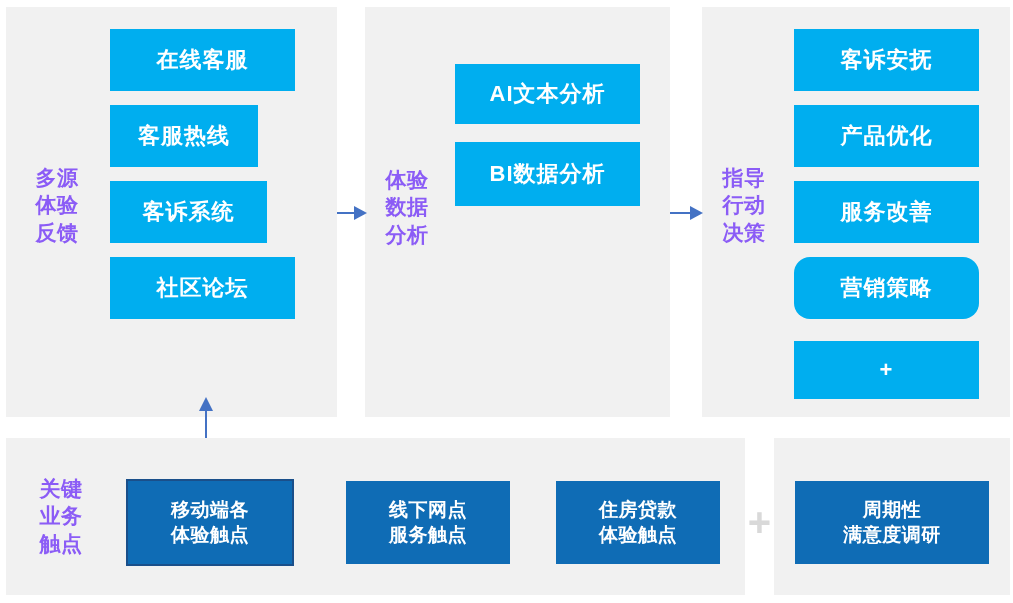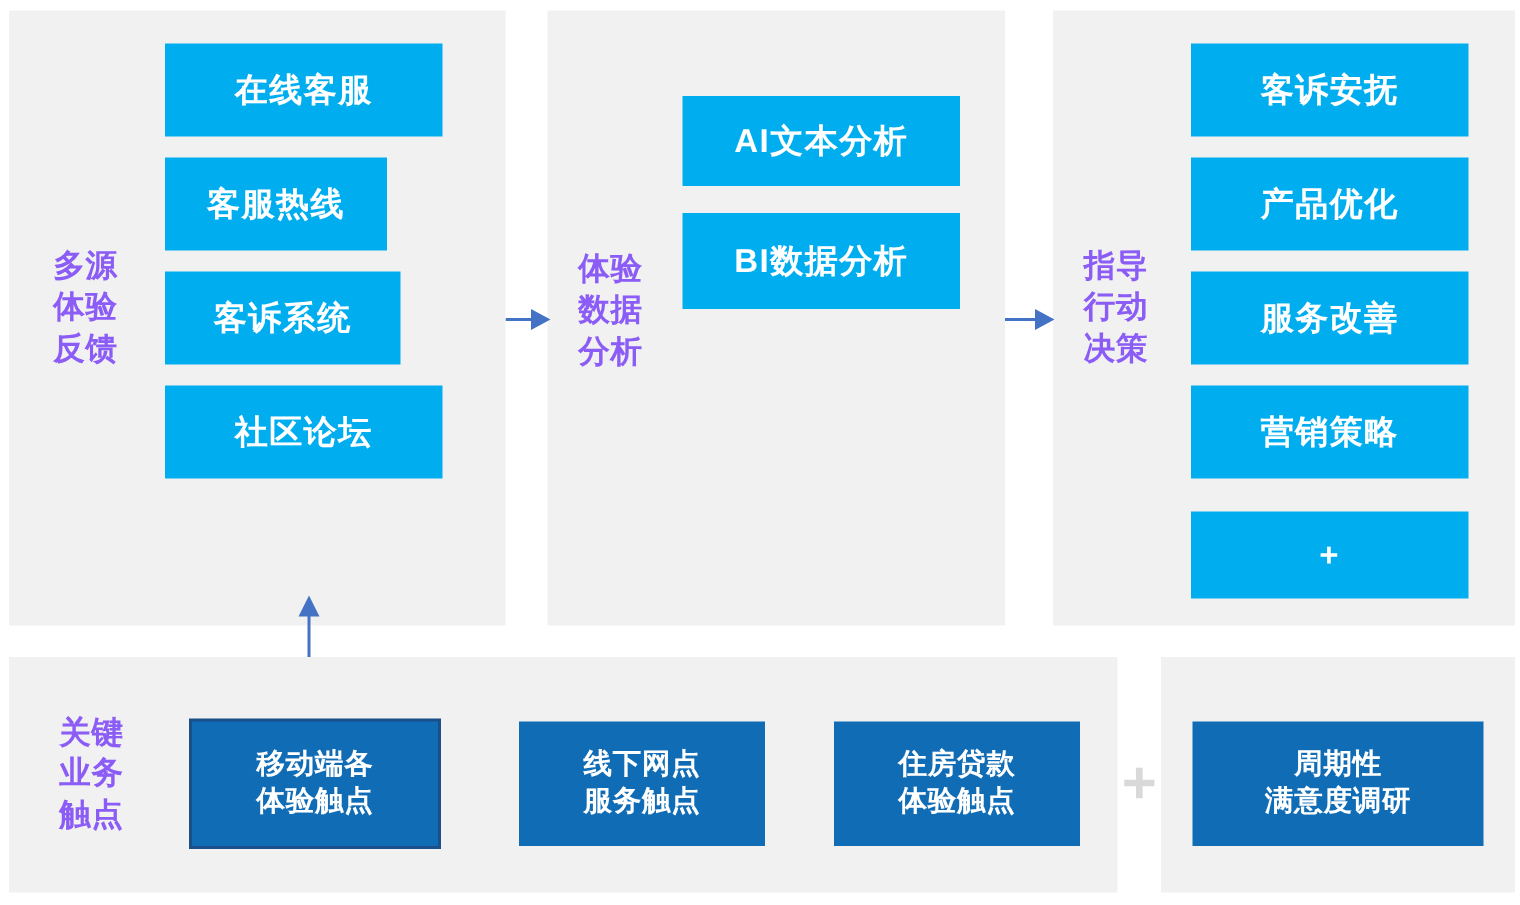--- a/index.html
+++ b/index.html
@@ -103,21 +103,21 @@
   <div class="cbox" style="left:455px; top:64px; width:185px; height:60px;">AI文本分析</div>
   <div class="cbox" style="left:455px; top:142px; width:185px; height:64px;">BI数据分析</div>
 
   <div class="panel" style="left:702px; top:7px; width:308px; height:410px;"></div>
   <div class="stage-label" style="left:716px; top:164px; width:56px;">指导
 行动
 决策</div>
   <div class="cbox" style="left:794px; top:29px; width:185px; height:62px;">客诉安抚</div>
   <div class="cbox" style="left:794px; top:105px; width:185px; height:62px;">产品优化</div>
   <div class="cbox" style="left:794px; top:181px; width:185px; height:62px;">服务改善</div>
-  <div class="cbox" style="left:794px; top:257px; width:185px; height:62px;">营销策略</div>
+  <div class="cbox" style="left:794px; top:257px; width:185px; height:62px;border-radius:16px;">营销策略</div>
   <div class="cbox" style="left:794px; top:341px; width:185px; height:58px;">+</div>
 
   <svg class="arrow-h" style="left:337px; top:202px; width:30px; height:22px;" viewBox="0 0 30 22">
     <line x1="0" y1="11" x2="19" y2="11" stroke="#4472C4" stroke-width="2"></line>
     <polygon points="17,4 30,11 17,18" fill="#4472C4"></polygon>
   </svg>
 
   <svg class="arrow-h" style="left:670px; top:202px; width:33px; height:22px;" viewBox="0 0 33 22">
     <line x1="0" y1="11" x2="22" y2="11" stroke="#4472C4" stroke-width="2"></line>
     <polygon points="20,4 33,11 20,18" fill="#4472C4"></polygon>

